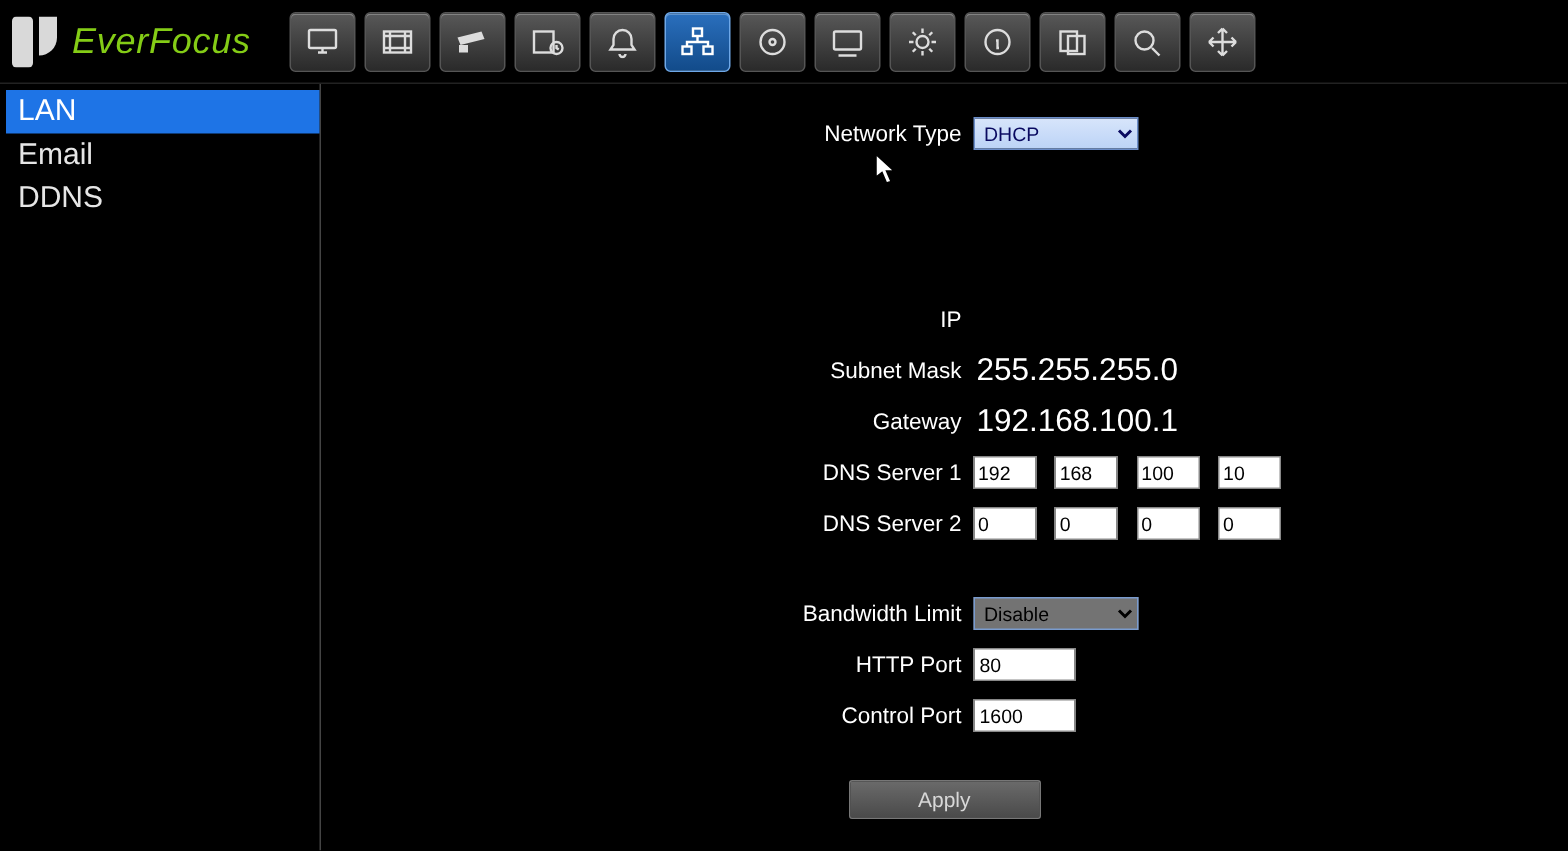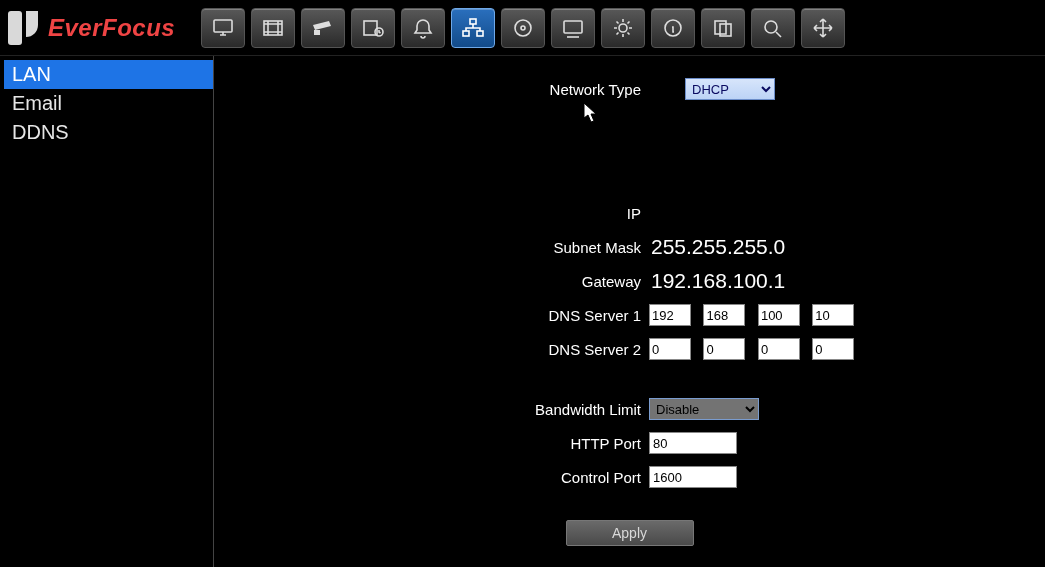--- a/index.html
+++ b/index.html
@@ -27,23 +27,23 @@
       margin-right: 20px;
     }
     .brand-logo {
       width: 32px;
       height: 34px;
       color: #d9d9d9;
     }
     .brand-text {
       font-size: 24px;
       font-style: italic;
-      font-weight: 700;
+      font-weight: 400;
       letter-spacing: 0.5px;
-      color: #ef4444;
+      color: #84cc16;
     }
     .tb-btn {
       width: 44px;
       height: 40px;
       border: 1px solid #555;
       border-radius: 4px;
       background: linear-gradient(#585858,#2a2a2a);
       display: flex;
       align-items: center;
       justify-content: center;
@@ -100,34 +100,34 @@
     .gap-block { height: 90px; }
     .gap-small { height: 26px; }
     select {
       font-size: 13px;
       height: 22px;
       background: #fff;
       color: #000;
       border: 1px solid #7a9ccf;
       padding: 0 2px;
     }
-    .sel-net { width: 90px; background: linear-gradient(#d7e5fb,#bcd3f6); color:#0a0a60; border:1px solid #6b8dc9;margin-left:36px;}
+    .sel-net { width: 110px; background: linear-gradient(#d7e5fb,#bcd3f6); color:#0a0a60; border:1px solid #6b8dc9;}
     .sel-bw  { width: 110px; background: #737373; color:#000; }
     input.oct {
       width: 42px;
       height: 22px;
       font-size: 13px;
       padding: 1px 2px;
       border: 1px solid #888;
       margin-right: 8px;
       background:#fff;
       color:#000;
     }
     input.port {
-      width: 88px;
+      width: 68px;
       height: 22px;
       font-size: 13px;
       padding: 1px 3px;
       border: 1px solid #888;
       background:#fff;
       color:#000;
     }
     .apply-row {
       display:flex;
       justify-content:center;

